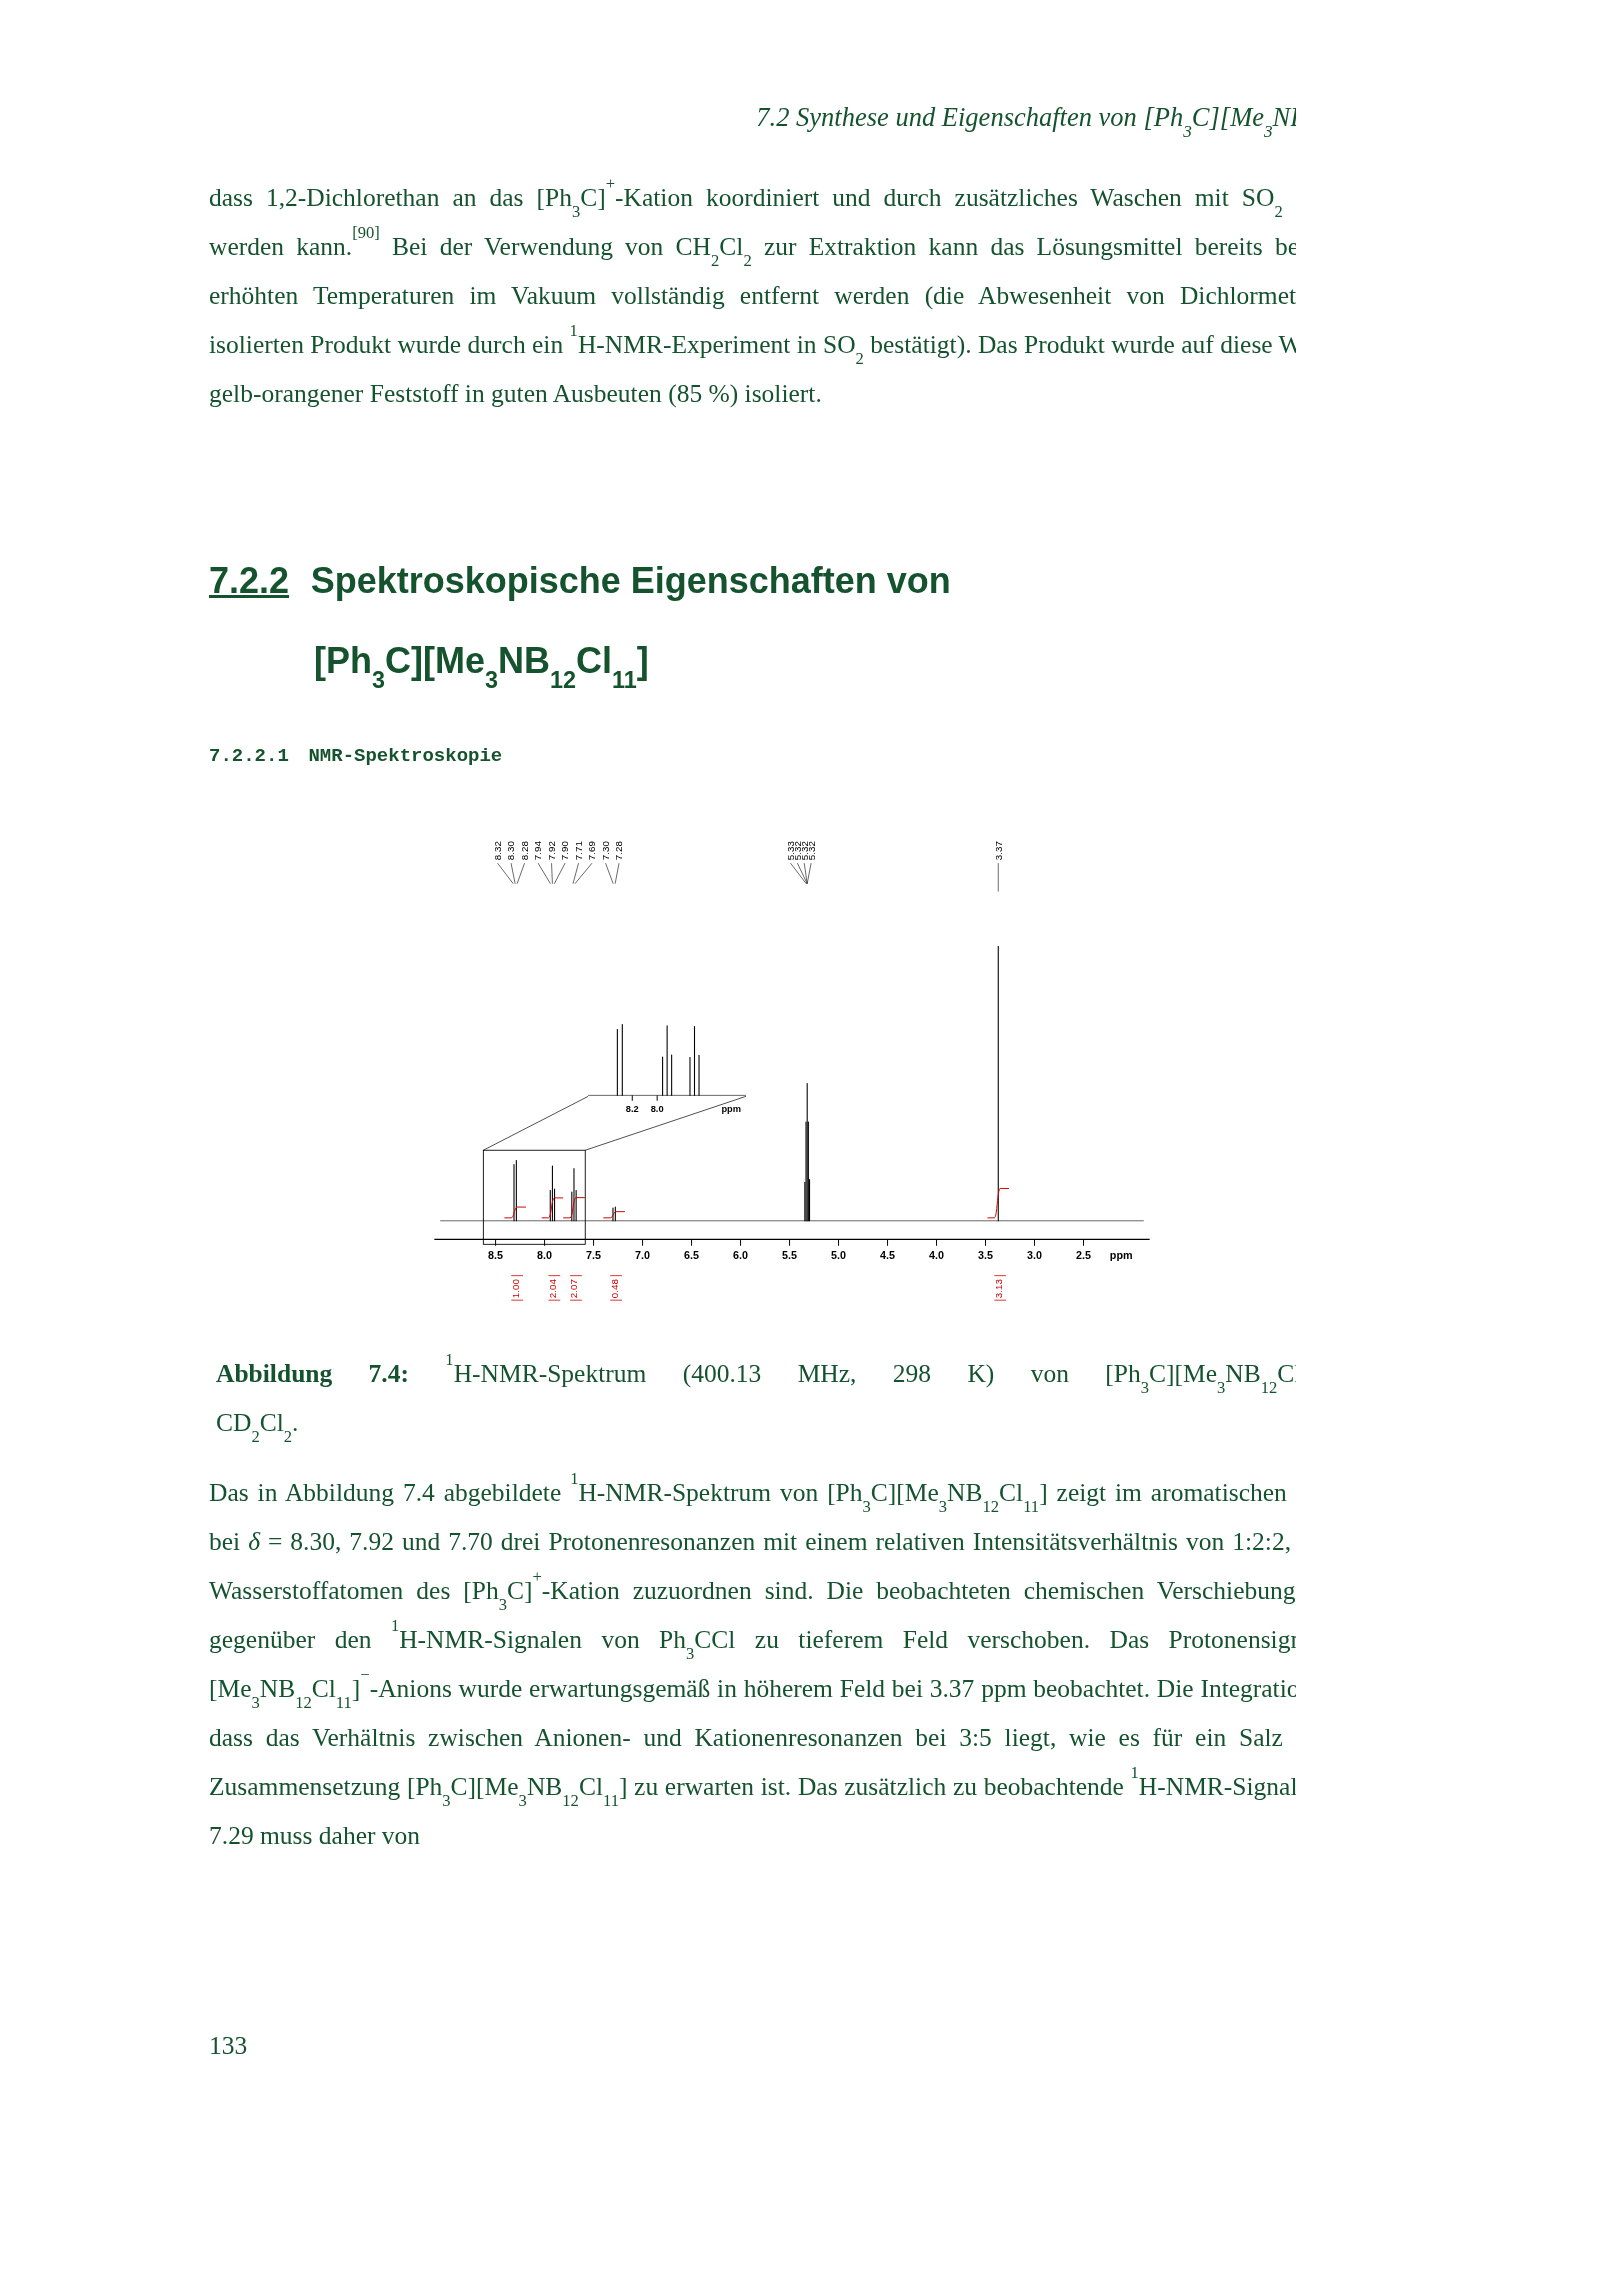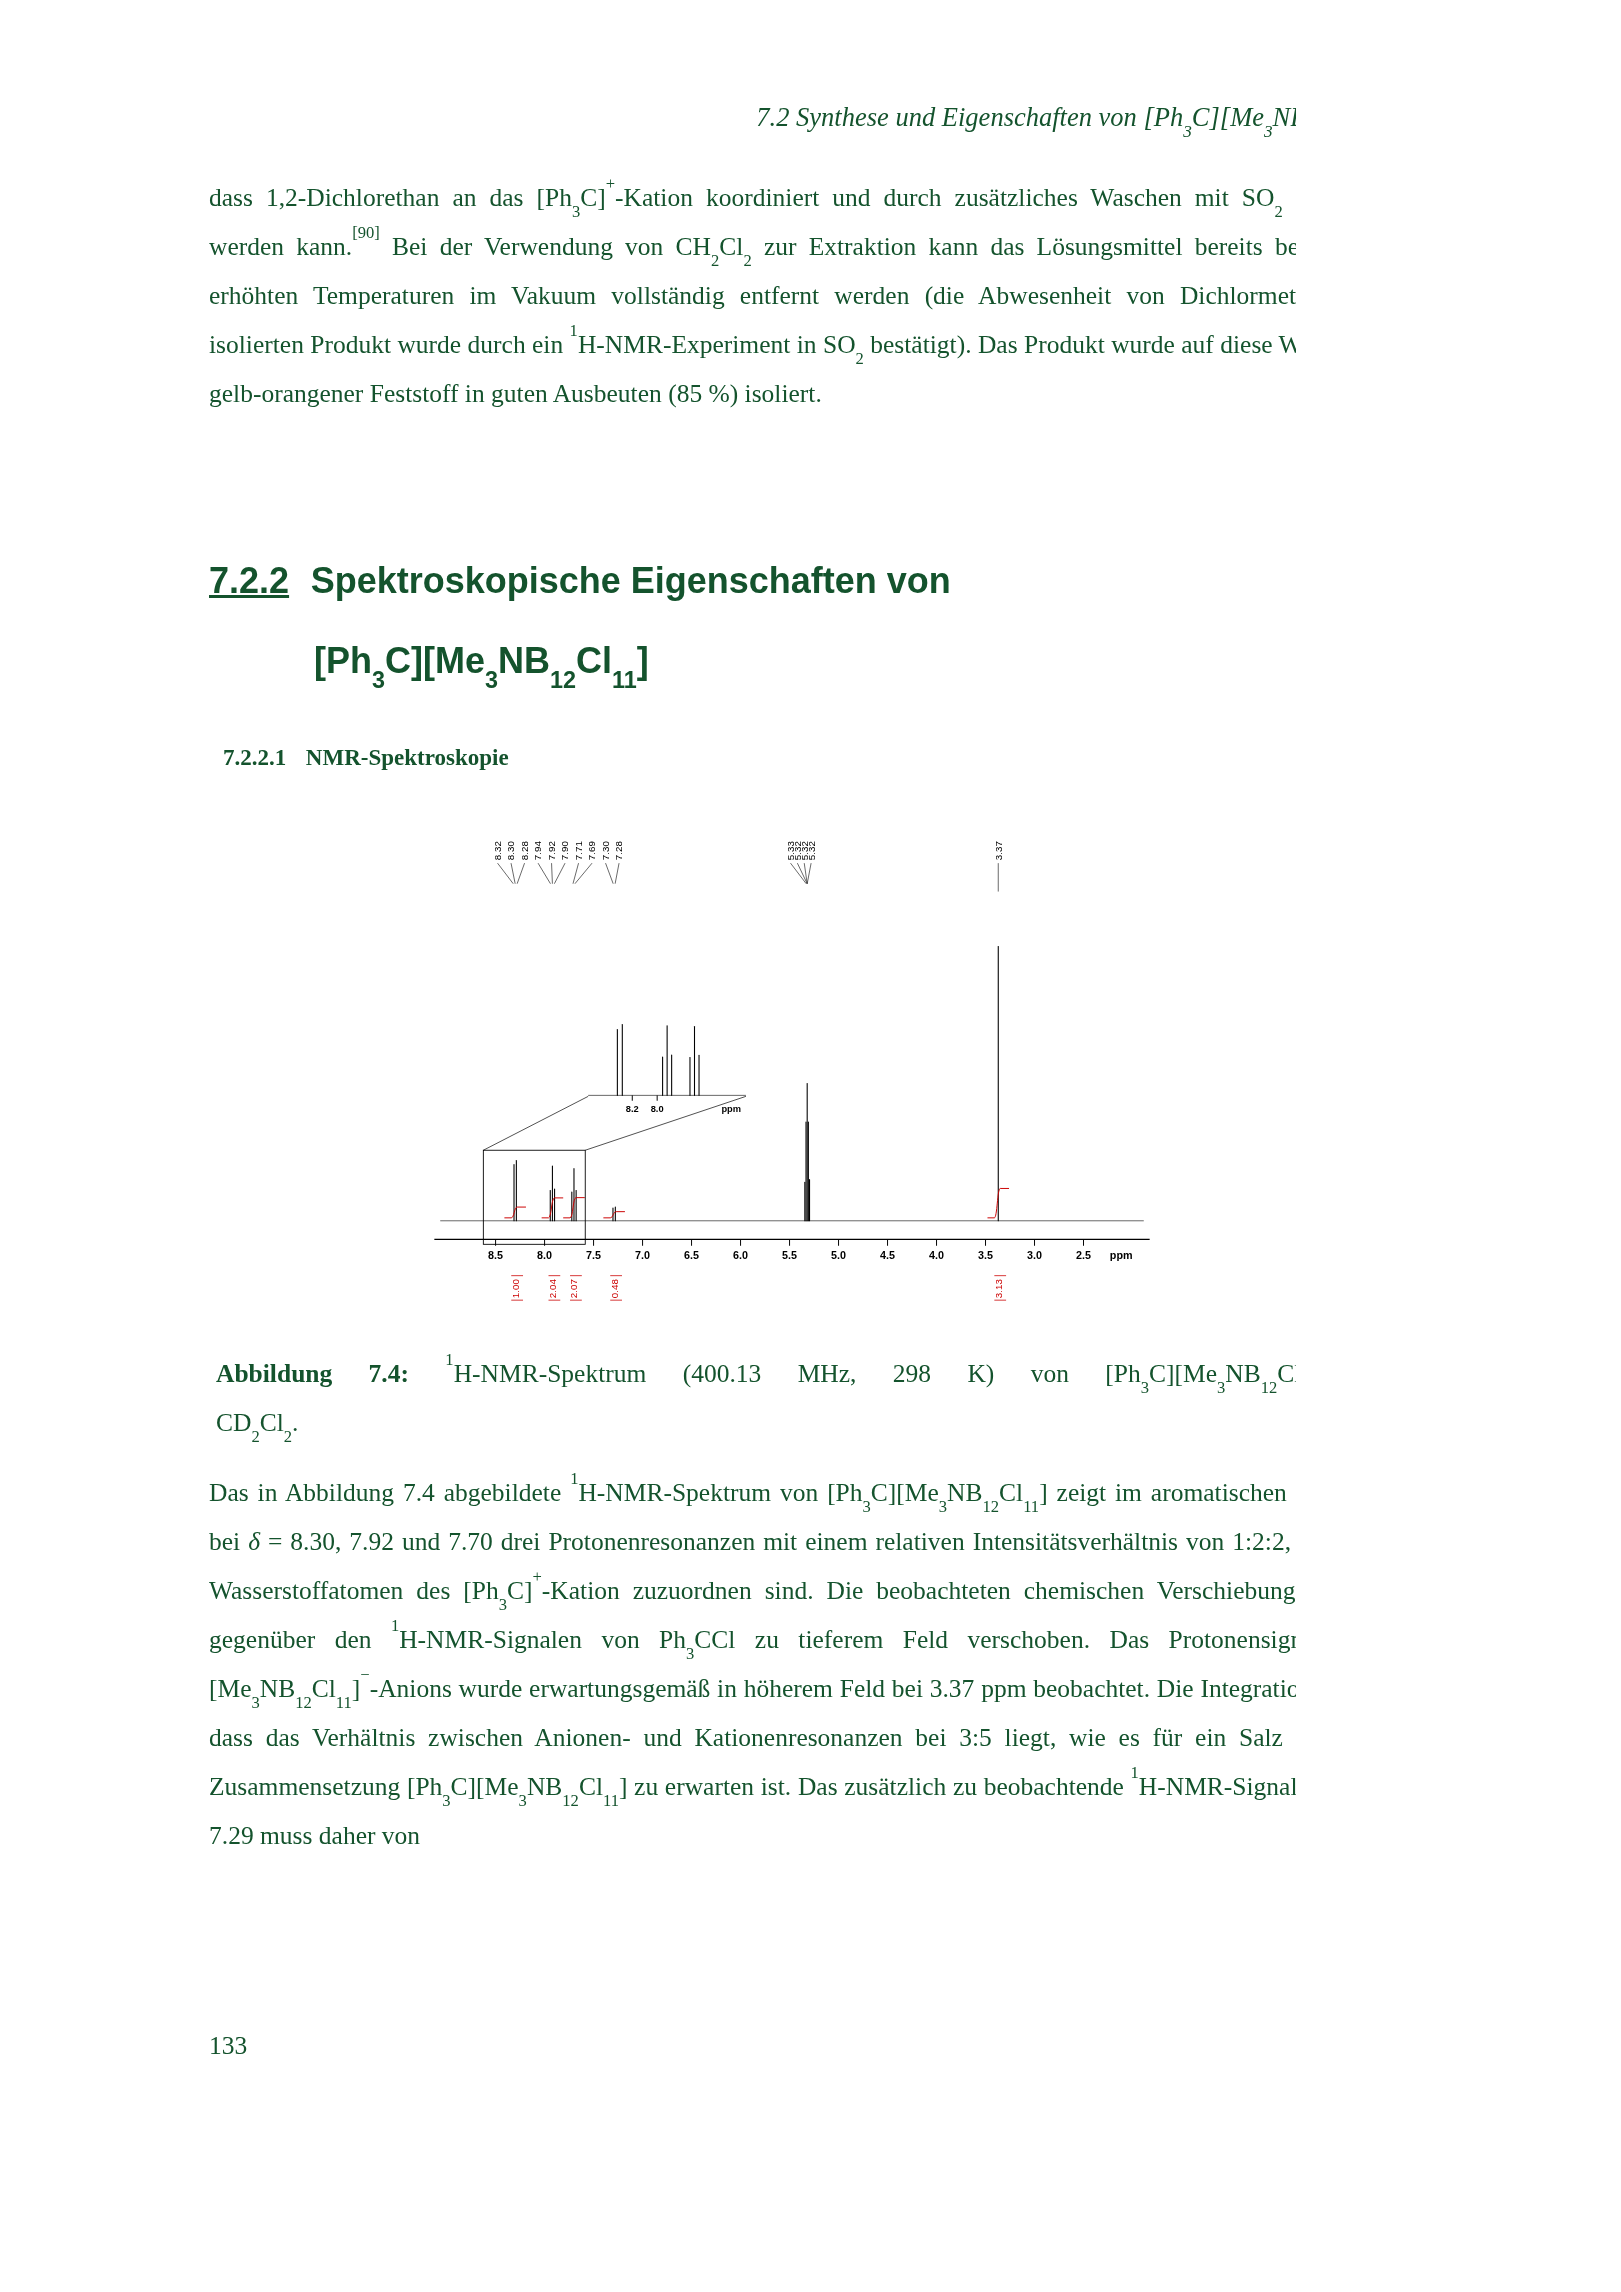--- a/index.html
+++ b/index.html
@@ -21,22 +21,22 @@
   .para1 { top:173px; }
   .para2 { top:1468px; }
   .section-heading {
     position:absolute; left:209px; top:541px; width:1166px;
     font-family:"Liberation Sans", sans-serif; font-weight:bold;
     font-size:36px; line-height:80px;
   }
   .sec-num { margin-right:21.6px;text-decoration:underline; }
   .sec-line2 { display:block; padding-left:105px; }
   .subsection-heading {
-    position:absolute; left:223px; top:745px; width:1166px;
-    font-family:Liberation Serif, serif; font-weight:bold; font-size:23px;
+    position:absolute; left:209px; top:745px; width:1166px;
+    font-family:Liberation Mono, monospace; font-weight:bold; font-size:19px;
   }
   .subsec-num { margin-right:19.6px; }
   .figure { position:absolute; left:434px; top:821px; width:716px; height:487px; }
   .caption {
     position:absolute; left:216px; width:1166px; top:1349px;
     font-size:25.5px; line-height:49px;
   }
   .caption-line1 { display:block; text-align:justify; text-align-last:justify; }
   .caption-line2 { display:block; }
   .cap-label { font-weight:bold; }

